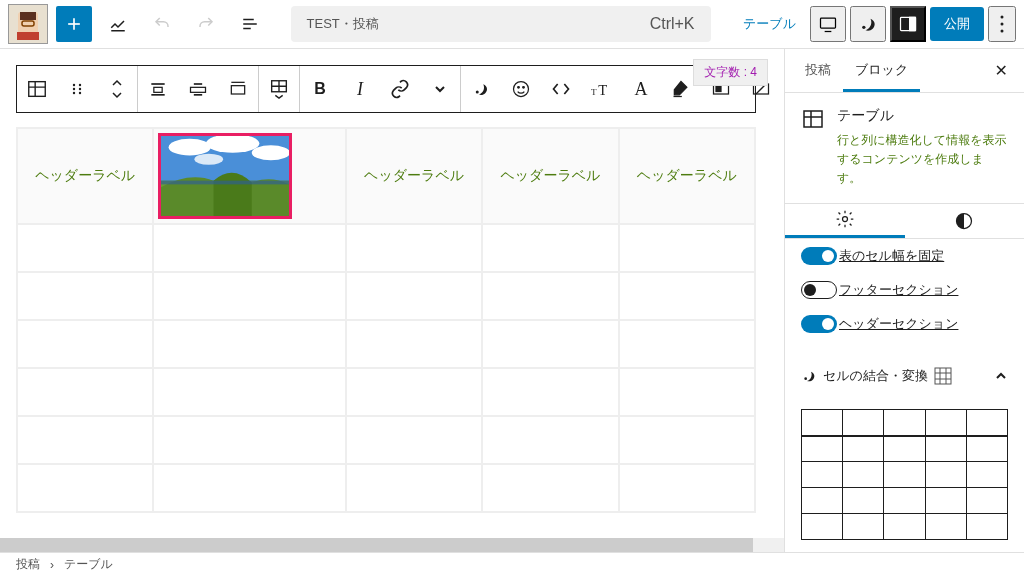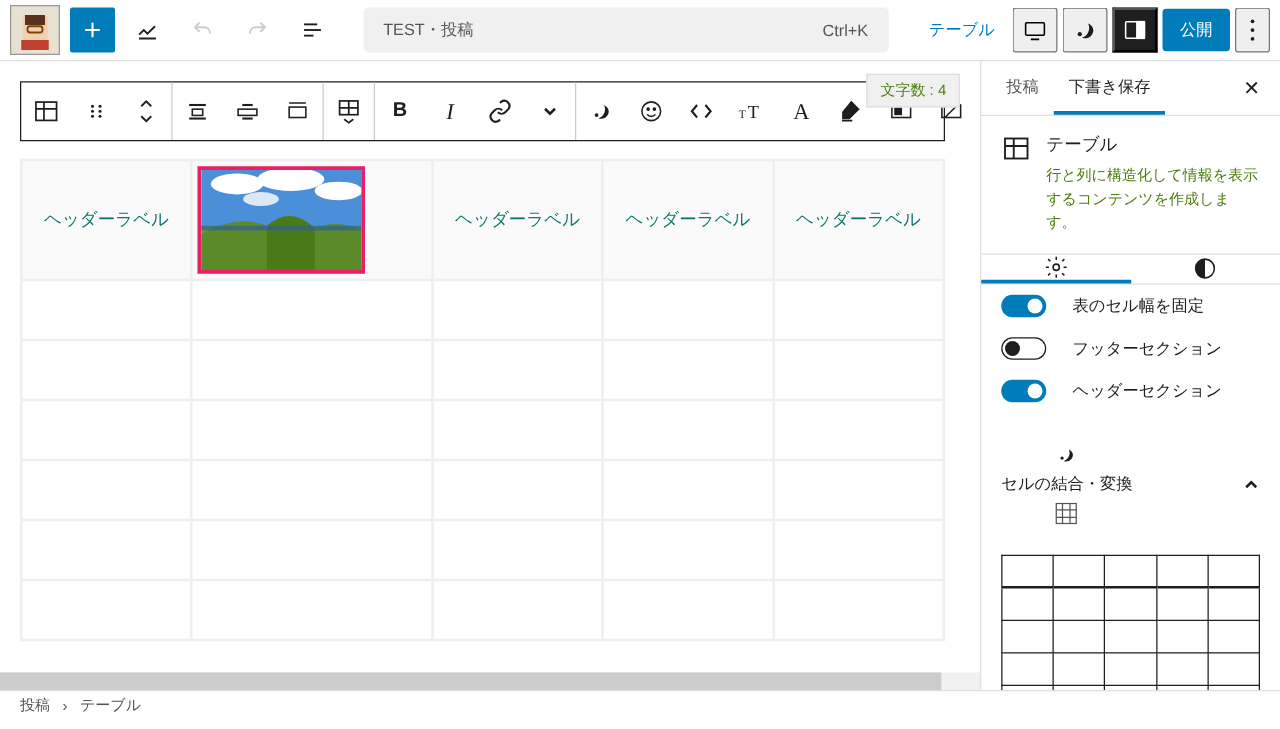--- a/index.html
+++ b/index.html
@@ -5,68 +5,68 @@
 * { box-sizing: border-box; margin: 0; padding: 0; }
 body { font-family: -apple-system, BlinkMacSystemFont, "Segoe UI", sans-serif; font-size: 13px; color: #1e1e1e; background: #fff; width: 1024px; height: 583px; overflow: hidden; }
 
 .topbar { height: 49px; display: flex; align-items: center; padding: 0 8px; border-bottom: 1px solid #e0e0e0; gap: 8px; }
 .avatar { width: 40px; height: 40px; background: #e8e0d0; border: 1px solid #999; display: flex; align-items: center; justify-content: center; }
 .avatar svg { width: 32px; height: 32px; }
 .icon-btn { width: 36px; height: 36px; display: flex; align-items: center; justify-content: center; cursor: pointer; border-radius: 2px; background: transparent; border: none; color: #1e1e1e; }
 .icon-btn.primary { background: #007cba; color: #fff; }
 .icon-btn.disabled { color: #ccc; }
 .title-bar { flex: 1; max-width: 420px; margin: 0 auto; height: 36px; background: #f0f0f0; border-radius: 4px; display: flex; align-items: center; justify-content: space-between; padding: 0 16px; color: #555; }
-.title-bar .kbd { font-size: 13px; color: #555; }
+.title-bar .kbd { font-size: 16px; color: #555; }
 .top-right { display: flex; align-items: center; gap: 4px; }
 .link-btn { color: #007cba; padding: 6px 10px; cursor: pointer; font-size: 13px; }
 .toggle-btn { width: 36px; height: 36px; display: flex; align-items: center; justify-content: center; cursor: pointer; }
 .toggle-btn.dark { background: #1e1e1e; color: #fff; }
 .publish-btn { background: #007cba; color: #ffffff; padding: 8px 14px; border-radius: 3px; cursor: pointer; font-size: 13px; border: none; }
 .more-btn { width: 28px; height: 36px; display: flex; align-items: center; justify-content: center; cursor: pointer; }
 
 .main { display: flex; height: calc(100% - 56px - 24px); }
 .editor-area { flex: 1; position: relative; overflow: auto; padding: 16px; }
-.char-count { position: absolute; top: 10px; right: 16px; font-size: 12px; color: #4d7c0f; background: #f0f0f0; padding: 4px 10px; border: 1px solid #ddd; }
+.char-count { position: absolute; top: 10px; right: 16px; font-size: 12px; color: #a21caf; background: #f0f0f0; padding: 4px 10px; border: 1px solid #ddd; }
 
 .block-toolbar { display: flex; border: 1px solid #1e1e1e; background: #fff; margin-bottom: 14px; height: 48px; width: 740px; }
 .tb-group { display: flex; border-right: 1px solid #ccc; }
 .tb-group:last-child { border-right: none; }
 .tb-btn { width: 40px; height: 46px; display: flex; align-items: center; justify-content: center; cursor: pointer; font-size: 16px; }
 .tb-btn.bold { font-weight: 700; }
 .tb-btn.italic { font-style: italic; font-family: serif; font-size: 18px; }
 .tb-btn.letter { font-family: serif; font-size: 18px; }
 
 .data-table { width: 740px; border-collapse: collapse; }
 .data-table th, .data-table td { border: 2px solid #eee; padding: 0; height: 48px; }
-.data-table th { background: #fafafa; color: #0f766e; font-weight: 400; font-size: 14px; height: 94px; }
+.data-table th { background: #fafafa; color: #4d7c0f; font-weight: 400; font-size: 14px; height: 94px; }
 .data-table th.has-image { padding: 4px; }
 .cell-image { width: 134px; height: 86px; border: 3px solid #e91e63; display: block; }
 
 .sidebar { width: 240px; border-left: 1px solid #e0e0e0; display: flex; flex-direction: column; overflow-y: auto; }
 .side-tabs { display: flex; border-bottom: 1px solid #e0e0e0; height: 44px; align-items: stretch; padding: 0 8px; }
 .side-tab { padding: 12px 12px 10px; cursor: pointer; font-size: 13px; color: #555; }
 .side-tab.active { color: #1e1e1e; border-bottom: 3px solid #007cba; font-weight: 500; }
 .side-close { margin-left: auto; padding: 12px 8px; cursor: pointer; font-size: 16px; }
 .block-info { padding: 14px 16px; border-bottom: 1px solid #e0e0e0; display: flex; gap: 12px; }
 .block-icon { width: 24px; height: 24px; flex-shrink: 0; }
 .block-desc { font-size: 12px; color: #4d7c0f; line-height: 1.6; }
 .block-name { font-size: 14px; color: #1e1e1e; margin-bottom: 6px; }
 .sub-tabs { display: flex; border-bottom: 1px solid #e0e0e0; height: 44px; }
 .sub-tab { flex: 1; display: flex; align-items: center; justify-content: center; cursor: pointer; }
 .sub-tab.active { border-bottom: 3px solid #007cba; }
 .panel-header { padding: 14px 16px; display: flex; justify-content: space-between; align-items: center; cursor: pointer; font-size: 13px; }
 .panel-body { padding: 0 16px 12px; }
-.toggle-row { display: flex; align-items: flex-end; gap: 21px; padding: 8px 0; font-size: 13px; }
+.toggle-row { display: flex; align-items: flex-end; gap: 2px; padding: 8px 0; font-size: 13px; text-decoration: underline; }
 .switch { width: 36px; height: 18px; border-radius: 9px; position: relative; cursor: pointer; }
 .switch.on { background: #007cba; }
 .switch.off { background: #fff; border: 1px solid #1e1e1e; }
 .switch::after { content: ''; position: absolute; width: 12px; height: 12px; border-radius: 50%; top: 3px; }
 .switch.on::after { background: #fff; right: 3px; }
 .switch.off::after { background: #1e1e1e; left: 2px; top: 2px; }
-.merge-head { display: flex; align-items: center; gap: 6px; font-size: 13px; font-weight: 500; flex-direction: column; }
+.merge-head { display: flex; align-items: center; gap: 6px; font-size: 13px; font-weight: 500; }
 .mini-table { width: 100%; border-collapse: collapse; margin-top: 10px; }
 .mini-table td { border: 1px solid #1e1e1e; height: 26px; }
 .mini-table tr:nth-child(2) td { border-top: 2px solid #1e1e1e; }
 .mini-icon { width: 18px; height: 18px; }
 
 .breadcrumb { height: 24px; border-top: 1px solid #e0e0e0; display: flex; align-items: center; padding: 0 16px; font-size: 12px; color: #555; gap: 10px; }
 .scroll-track { position: absolute; bottom: 0; left: 0; right: 0; height: 14px; background: #f0f0f0; }
 .scroll-thumb { position: absolute; left: 0; width: 96%; height: 100%; background: #ccc; }
 </style>
 </head>
@@ -341,21 +341,21 @@
       </tbody>
     </table>
     <div class="scroll-track">
         <div class="scroll-thumb"></div>
       </div>
   </div>
 
   <aside class="sidebar">
     <div class="side-tabs">
       <div class="side-tab">投稿</div>
-      <div class="side-tab active">下書き保存</div>
+      <div class="side-tab active">ブロック</div>
       <div class="side-close">✕</div>
     </div>
     <div class="block-info">
       <svg class="block-icon" viewBox="0 0 24 24" fill="none" stroke="#1e1e1e" stroke-width="1.5">
           <rect x="3" y="4" width="18" height="16"></rect>
           <path d="M3 10h18M10 4v16"></path>
         </svg>
       <div>
         <div class="block-name">テーブル</div>
         <div class="block-desc">行と列に構造化して情報を表示するコンテンツを作成します。</div>

